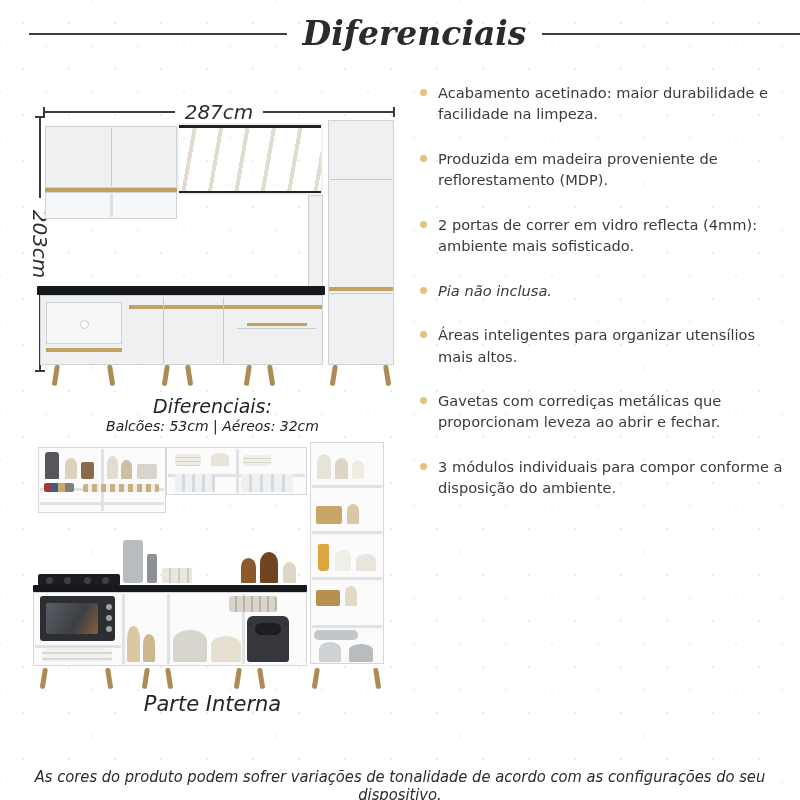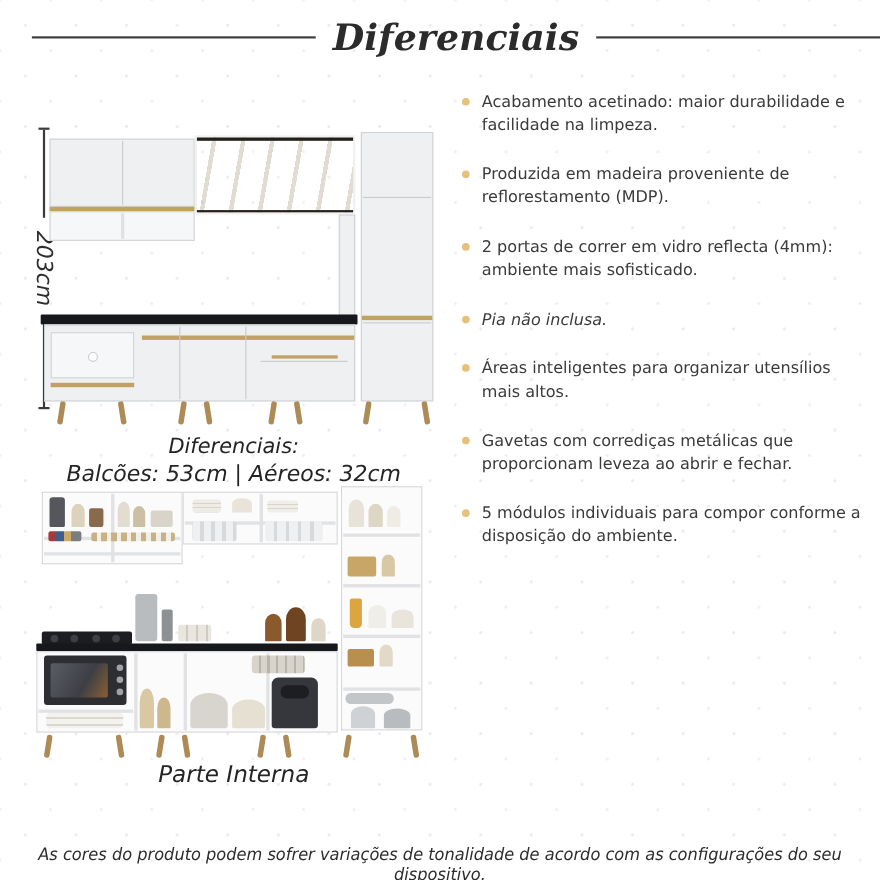--- a/index.html
+++ b/index.html
@@ -72,20 +72,27 @@
 <div class="page">
 
   <div class="header">
     <div class="hline"></div>
     <h1 class="title">Diferenciais</h1>
     <div class="hline"></div>
   </div>
 
   <div class="fig fig1">
 
+    <div class="dim-h">
+      <div class="tick"></div>
+        <div class="seg"></div>
+      <span class="dim-label">287cm</span>
+      <div class="seg"></div>
+        <div class="tick"></div>
+    </div>
 
     <div class="dim-v">
       <div class="tick"></div>
         <div class="seg"></div>
       <span class="dim-label">203cm</span>
       <div class="seg"></div>
         <div class="tick"></div>
     </div>
 
     <div class="cab" style="left:30px;top:36px;width:132px;height:62px;">
@@ -126,21 +133,21 @@
     <div class="leg" style="left:40px;top:275px;transform:rotate(9deg);"></div>
     <div class="leg" style="left:92px;top:275px;transform:rotate(-9deg);"></div>
     <div class="leg" style="left:150px;top:275px;transform:rotate(9deg);"></div>
     <div class="leg" style="left:170px;top:275px;transform:rotate(-9deg);"></div>
     <div class="leg" style="left:232px;top:275px;transform:rotate(9deg);"></div>
     <div class="leg" style="left:252px;top:275px;transform:rotate(-9deg);"></div>
     <div class="leg" style="left:318px;top:275px;transform:rotate(9deg);"></div>
     <div class="leg" style="left:368px;top:275px;transform:rotate(-9deg);"></div>
 
     <div class="caption" style="top:305px;font-size:19px;">Diferenciais:</div>
-    <div class="caption" style="top:328px;font-size:20px;">Balcões: 53cm | Aéreos: 32cm</div>
+    <div class="caption" style="top:328px;font-size:14px;">Balcões: 53cm | Aéreos: 32cm</div>
   </div>
 
   <div class="fig fig2">
 
     <div class="unit" style="left:23px;top:7px;width:128px;height:66px;">
       <div class="shelf" style="top:40px;"></div>
       <div class="shelf" style="top:54px;"></div>
       <div class="div-v" style="left:62px;"></div>
     </div>
     <span class="prop" style="left:30px;top:12px;width:14px;height:27px;background:#55575c;border-radius:3px 3px 1px 1px;"></span>
@@ -260,19 +267,19 @@
 
     <li class="feature">
       <span class="bullet"></span>
       <span class="ftext"><span class="main">Gavetas com corrediças metálicas que proporcionam leveza ao abrir e fechar.</span></span>
     </li>
 
 
 
     <li class="feature">
       <span class="bullet"></span>
-      <span class="ftext"><span class="main">5 módulos individuais para compor conforme a disposição do ambiente.</span></span>
+      <span class="ftext"><span class="main">3 módulos individuais para compor conforme a disposição do ambiente.</span></span>
     </li>
   </ul>
 
   <div class="disclaimer">As cores do produto podem sofrer variações de tonalidade de acordo com as configurações do seu dispositivo.</div>
 
 </div>
 
 </body></html>

